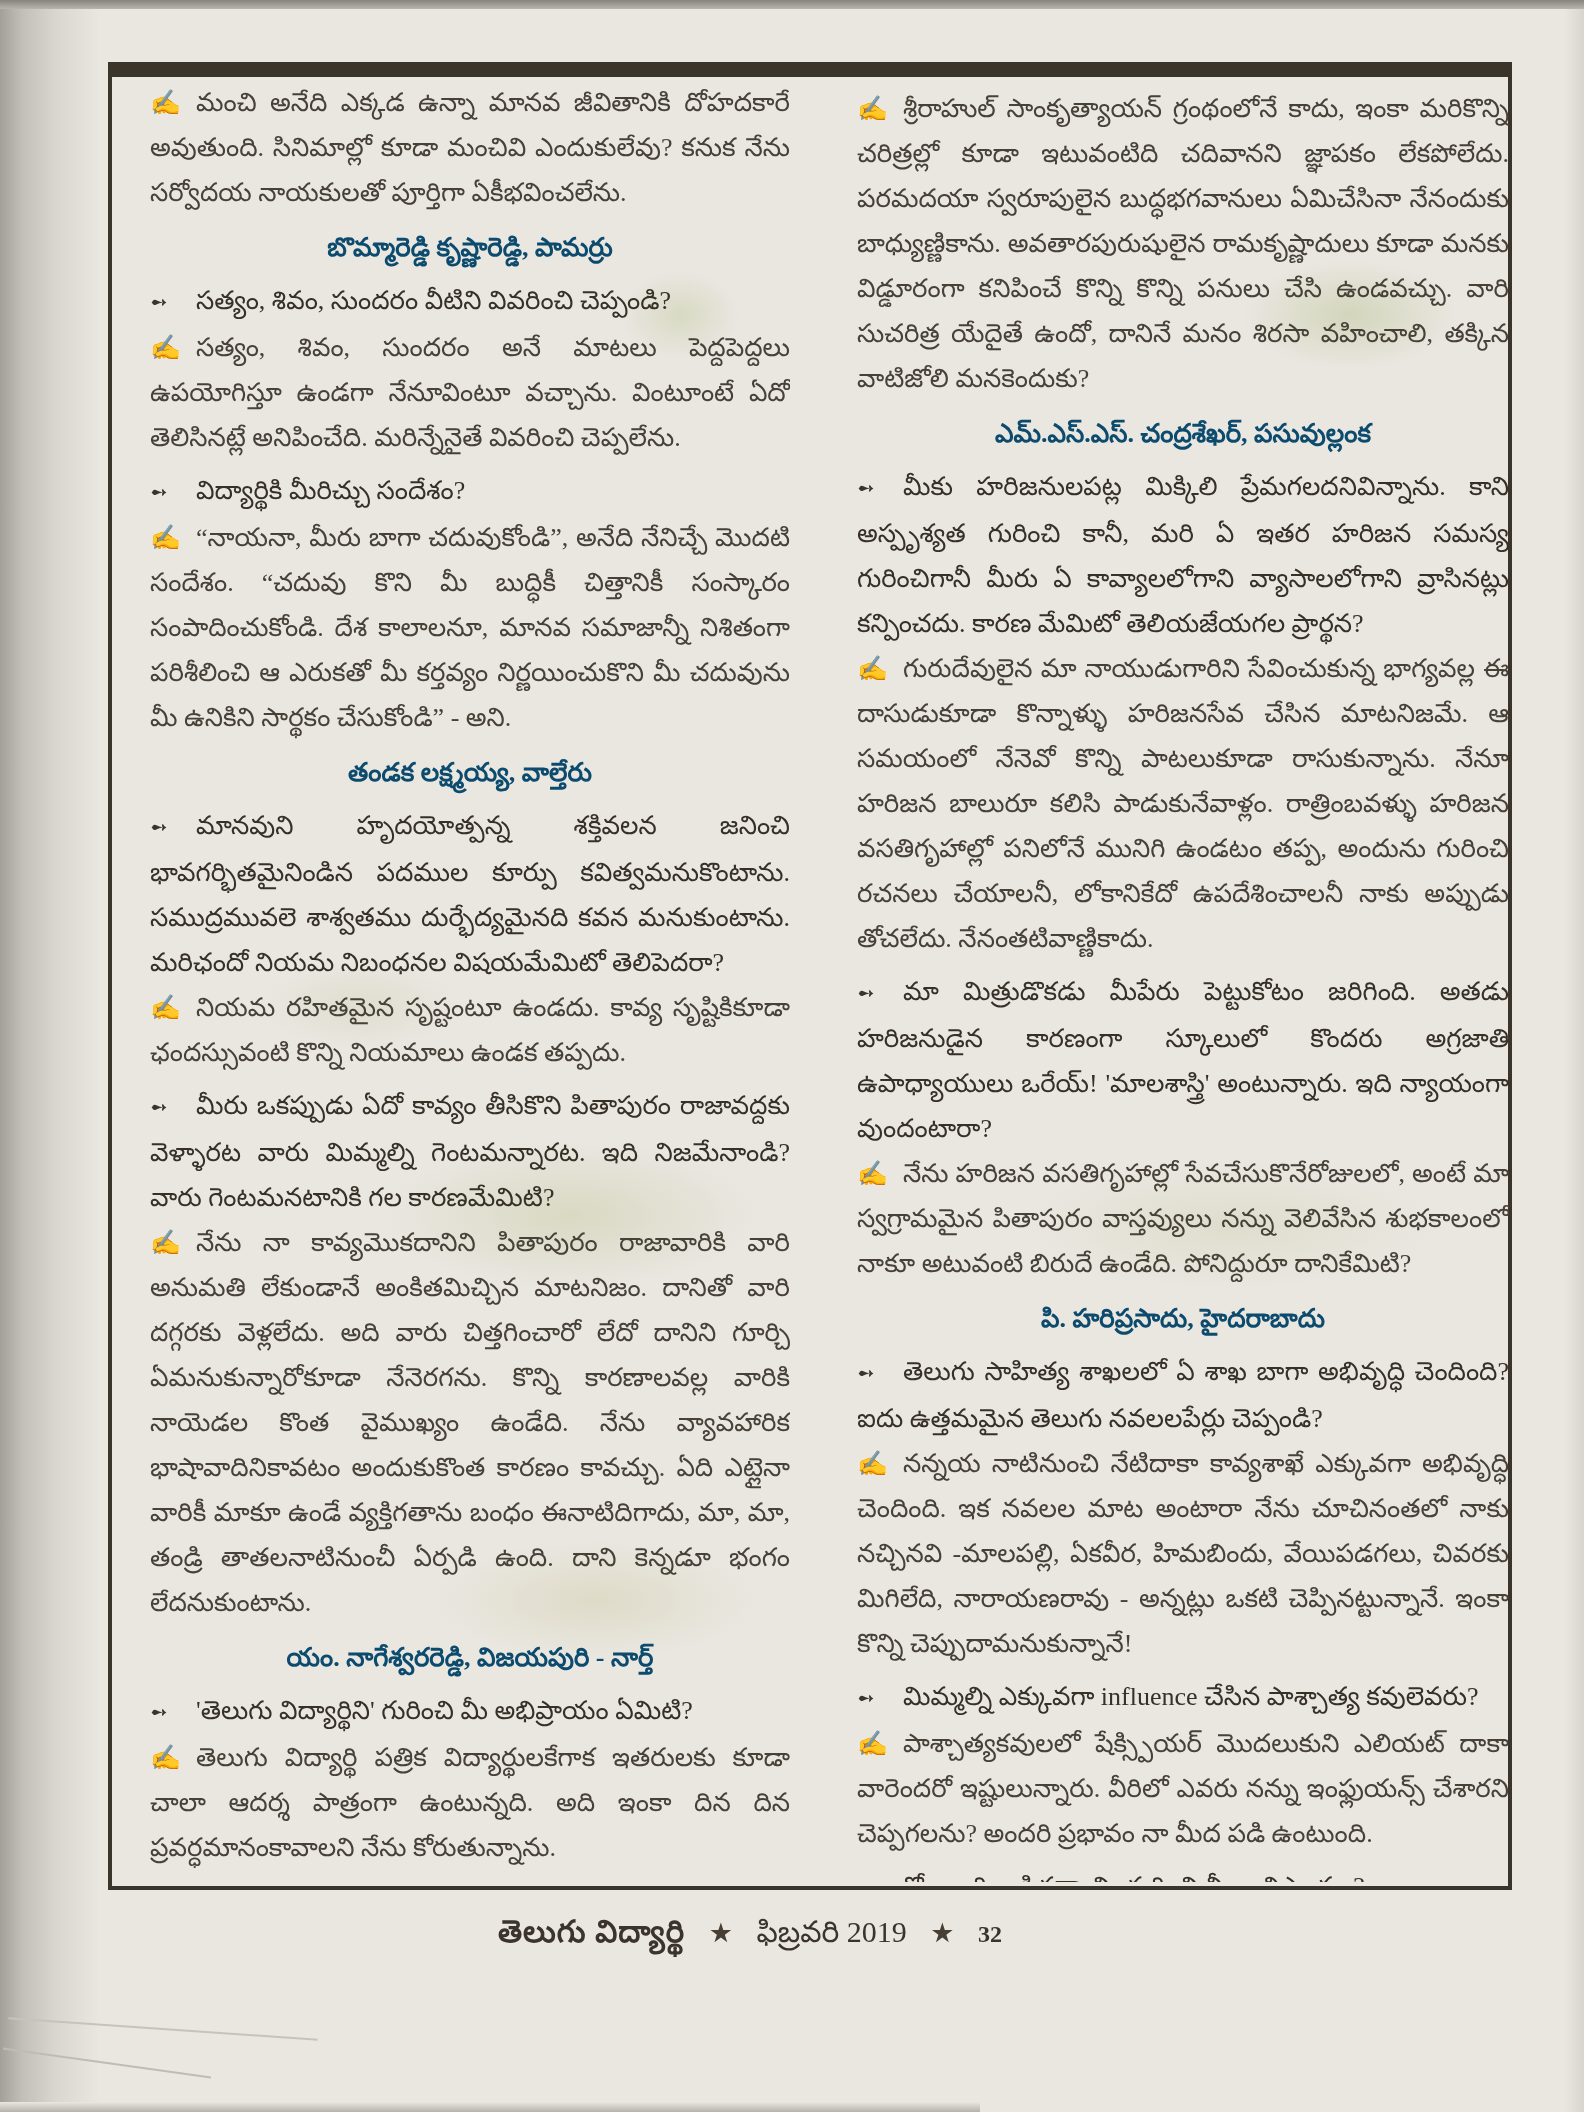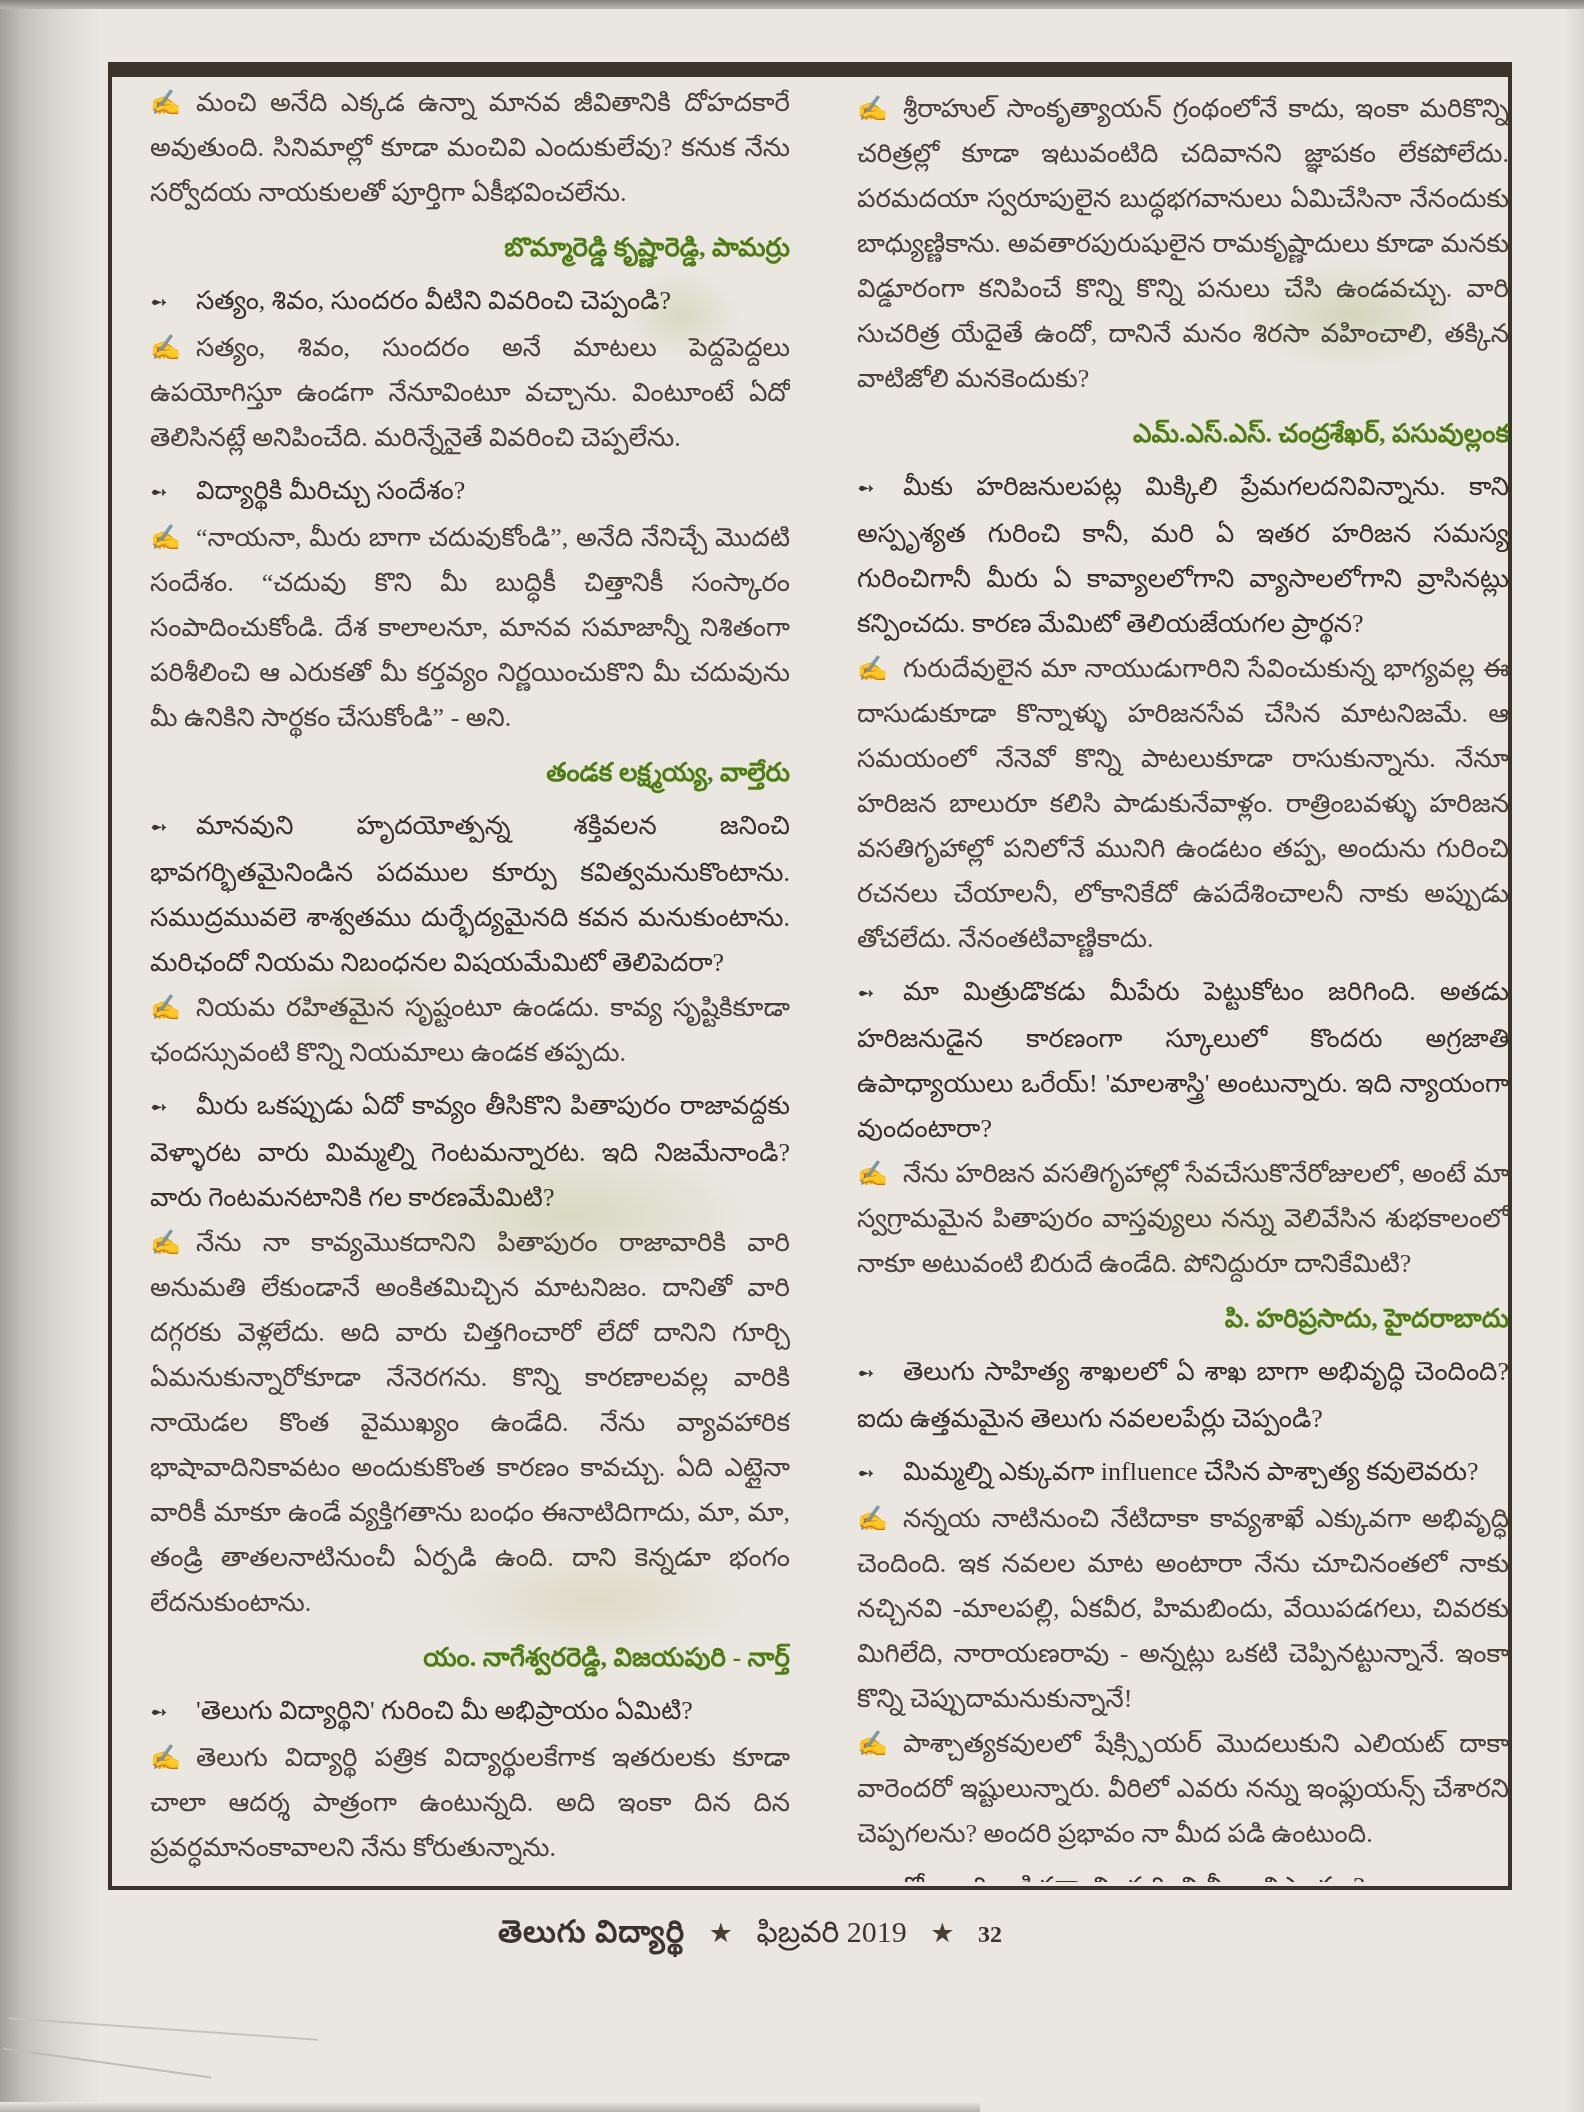--- a/index.html
+++ b/index.html
@@ -38,21 +38,21 @@
   .frame{position:absolute;left:108px;top:62px;width:1404px;height:1828px;
     border:4px solid #3a342a;border-top-width:15px;box-sizing:border-box;}
   
   .col{position:absolute;overflow:hidden;color:#453f36;}
   .col-left{left:150px;top:80px;width:640px;height:1788px;}
   .col-right{left:857px;top:86px;width:652px;height:1796px;}
   .block{font-size:26px;line-height:45px;text-align:justify;margin:0;
     text-rendering:optimizeLegibility;}
   .q{font-weight:normal;color:#363027;margin-top:8px;}
   .a{color:#474138;}
-  .by{text-align:right;font-weight:bold;color:#4d7c0f;margin:10px 0 6px 0;}
+  .by{text-align:center;font-weight:bold;color:#0c4a6e;margin:10px 0 6px 0;}
   .marker{display:inline-block;min-width:46px;color:#3a342a;}
   .qm{font-size:21px;letter-spacing:-2px;}
   .am{font-size:25px;}
   
   .footer{position:absolute;left:108px;top:1914px;width:1404px;text-align:center;
     color:#3a342c;font-size:30px;white-space:nowrap;transform:translateX(-60px);}
   .footer .mag{font-weight:bold;font-size:31px;letter-spacing:1px;text-align:center;}
   .footer .star{font-size:27px;margin:0 16px;color:#473f33;}
   .footer .issue{font-size:30px;}
   .footer .pg{font-weight:bold;font-size:24px;}
@@ -95,22 +95,22 @@
 
 <div class="col col-right">
   <p class="block a"><span class="marker am">✍</span><span>శ్రీరాహుల్ సాంకృత్యాయన్ గ్రంథంలోనే కాదు, ఇంకా మరికొన్ని చరిత్రల్లో కూడా ఇటువంటిది చదివానని జ్ఞాపకం లేకపోలేదు. పరమదయా స్వరూపులైన బుద్ధభగవానులు ఏమిచేసినా నేనందుకు బాధ్యుణ్ణికాను. అవతారపురుషులైన రామకృష్ణాదులు కూడా మనకు విడ్డూరంగా కనిపించే కొన్ని కొన్ని పనులు చేసి ఉండవచ్చు. వారి సుచరిత్ర యేదైతే ఉందో, దానినే మనం శిరసా వహించాలి, తక్కిన వాటిజోలి మనకెందుకు?</span></p>
   <p class="block by"><span>ఎమ్.ఎస్.ఎస్. చంద్రశేఖర్, పసువుల్లంక</span></p>
   <p class="block q"><span class="marker qm">➻</span><span>మీకు హరిజనులపట్ల మిక్కిలి ప్రేమగలదనివిన్నాను. కాని అస్పృశ్యత గురించి కానీ, మరి ఏ ఇతర హరిజన సమస్య గురించిగానీ మీరు ఏ కావ్యాలలోగాని వ్యాసాలలోగాని వ్రాసినట్లు కన్పించదు. కారణ మేమిటో తెలియజేయగల ప్రార్థన?</span></p>
   <p class="block a"><span class="marker am">✍</span><span>గురుదేవులైన మా నాయుడుగారిని సేవించుకున్న భాగ్యవల్ల ఈ దాసుడుకూడా కొన్నాళ్ళు హరిజనసేవ చేసిన మాటనిజమే. ఆ సమయంలో నేనెవో కొన్ని పాటలుకూడా రాసుకున్నాను. నేనూ హరిజన బాలురూ కలిసి పాడుకునేవాళ్లం. రాత్రింబవళ్ళు హరిజన వసతిగృహాల్లో పనిలోనే మునిగి ఉండటం తప్ప, అందును గురించి రచనలు చేయాలనీ, లోకానికేదో ఉపదేశించాలనీ నాకు అప్పుడు తోచలేదు. నేనంతటివాణ్ణికాదు.</span></p>
   <p class="block q"><span class="marker qm">➻</span><span>మా మిత్రుడొకడు మీపేరు పెట్టుకోటం జరిగింది. అతడు హరిజనుడైన కారణంగా స్కూలులో కొందరు అగ్రజాతి ఉపాధ్యాయులు ఒరేయ్! 'మాలశాస్త్రి' అంటున్నారు. ఇది న్యాయంగా వుందంటారా?</span></p>
   <p class="block a"><span class="marker am">✍</span><span>నేను హరిజన వసతిగృహాల్లో సేవచేసుకొనేరోజులలో, అంటే మా స్వగ్రామమైన పితాపురం వాస్తవ్యులు నన్ను వెలివేసిన శుభకాలంలో నాకూ అటువంటి బిరుదే ఉండేది. పోనిద్దురూ దానికేమిటి?</span></p>
   <p class="block by"><span>పి. హరిప్రసాదు, హైదరాబాదు</span></p>
   <p class="block q"><span class="marker qm">➻</span><span>తెలుగు సాహిత్య శాఖలలో ఏ శాఖ బాగా అభివృద్ధి చెందింది? ఐదు ఉత్తమమైన తెలుగు నవలలపేర్లు చెప్పండి?</span></p>
+  <p class="block a"><span class="marker am">✍</span><span>నన్నయ నాటినుంచి నేటిదాకా కావ్యశాఖే ఎక్కువగా అభివృద్ధి చెందింది. ఇక నవలల మాట అంటారా నేను చూచినంతలో నాకు నచ్చినవి -మాలపల్లి, ఏకవీర, హిమబిందు, వేయిపడగలు, చివరకు మిగిలేది, నారాయణరావు - అన్నట్లు ఒకటి చెప్పినట్టున్నానే. ఇంకా కొన్ని చెప్పుదామనుకున్నానే!</span></p>
   <p class="block q"><span class="marker qm">➻</span><span>మిమ్మల్ని ఎక్కువగా influence చేసిన పాశ్చాత్య కవులెవరు?</span></p>
-  <p class="block a"><span class="marker am">✍</span><span>నన్నయ నాటినుంచి నేటిదాకా కావ్యశాఖే ఎక్కువగా అభివృద్ధి చెందింది. ఇక నవలల మాట అంటారా నేను చూచినంతలో నాకు నచ్చినవి -మాలపల్లి, ఏకవీర, హిమబిందు, వేయిపడగలు, చివరకు మిగిలేది, నారాయణరావు - అన్నట్లు ఒకటి చెప్పినట్టున్నానే. ఇంకా కొన్ని చెప్పుదామనుకున్నానే!</span></p>
   <p class="block a"><span class="marker am">✍</span><span>పాశ్చాత్యకవులలో షేక్స్పియర్ మొదలుకుని ఎలియట్ దాకా వారెందరో ఇష్టులున్నారు. వీరిలో ఎవరు నన్ను ఇంఫ్లుయన్స్ చేశారని చెప్పగలను? అందరి ప్రభావం నా మీద పడి ఉంటుంది.</span></p>
   <p class="block q"><span class="marker qm">➻</span><span>గోరాగారి నాస్తికత్వాన్ని గురించి మీ అభిప్రాయం?</span></p>
 
 </div>
 
 <div class="footer">
   <span class="mag">తెలుగు విద్యార్థి</span>
   <span class="star">★</span>
   <span class="issue">ఫిబ్రవరి 2019</span>
   <span class="star">★</span>

